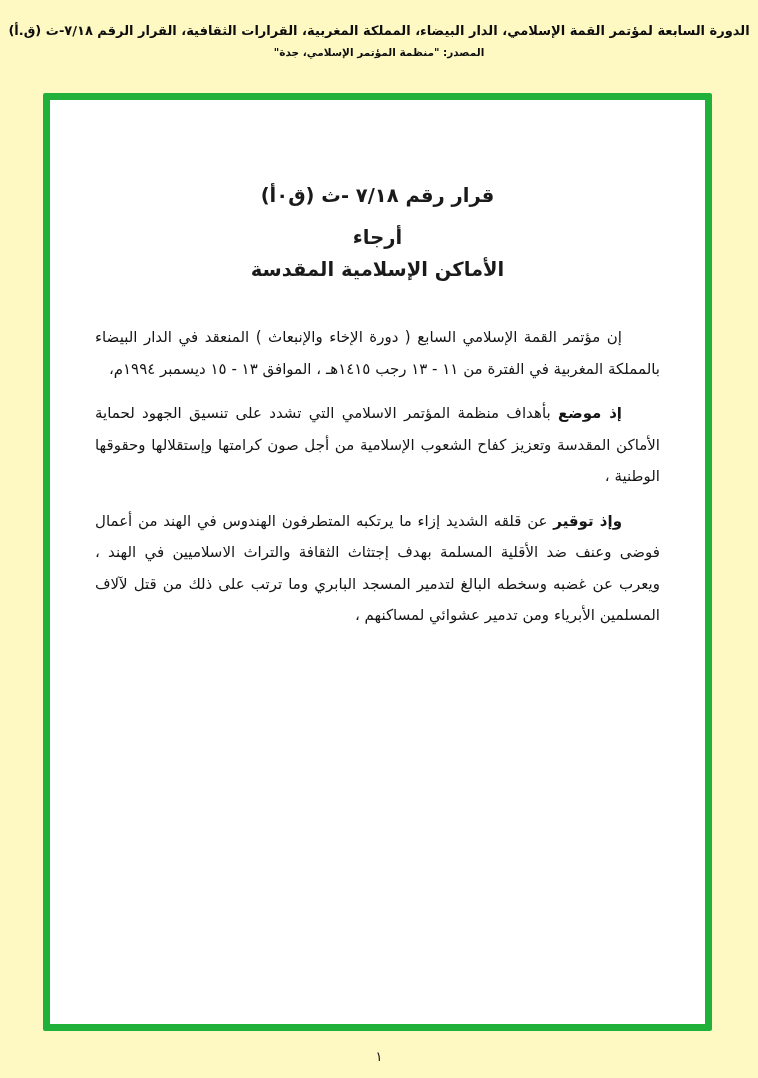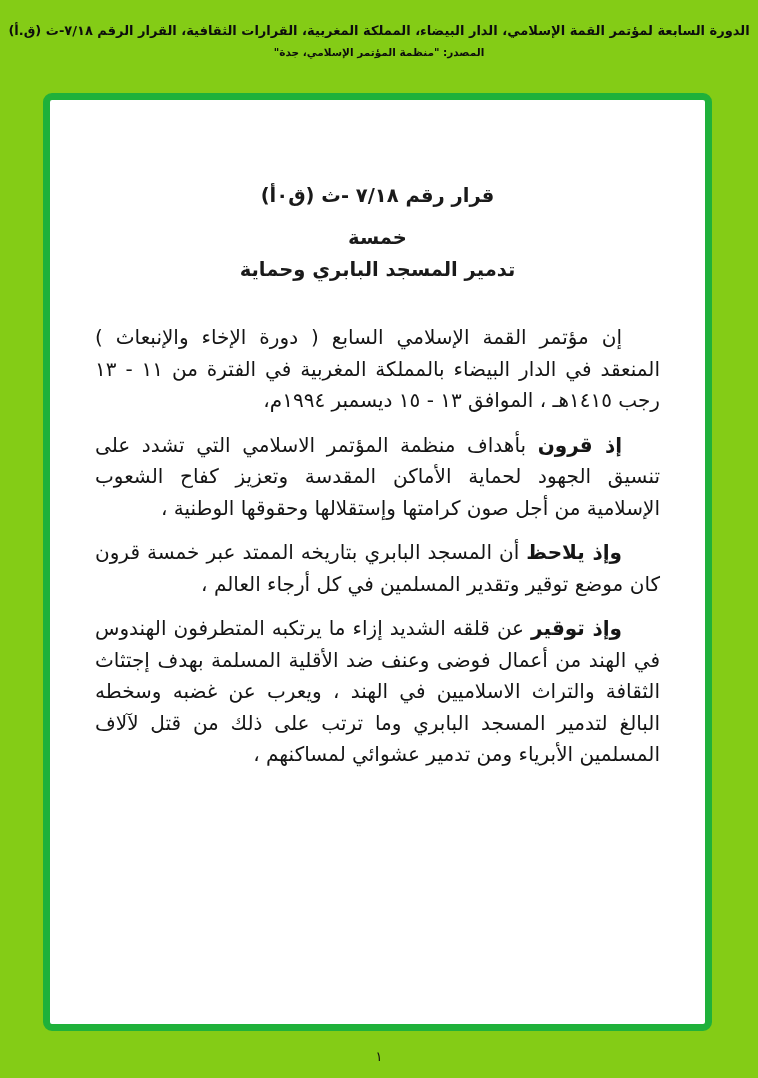--- a/index.html
+++ b/index.html
@@ -4,21 +4,21 @@
 <style>
   html, body {
     margin: 0;
     padding: 0;
     background: #ffffff;
   }
   .page {
     position: relative;
     width: 758px;
     height: 1078px;
-    background: #84cc16;
+    background: #fef9c3;
     direction: rtl;
     font-family: "DejaVu Sans", sans-serif;
     color: #111111;
     overflow: hidden;
   }
   .doc-header {
     padding-top: 23px;
     text-align: center;
   }
   .doc-header .line1 {
@@ -34,40 +34,40 @@
     color: #0d0d0d;
   }
   .green-box {
     position: absolute;
     top: 93px;
     left: 43px;
     width: 669px;
     height: 938px;
     box-sizing: border-box;
     border: 7px solid #1fb13a;
-    border-radius: 9px;
+    border-radius: 2px;
     background: #ffffff;
     overflow: hidden;
   }
   .title-block {
     margin-top: 80px;
     text-align: center;
     font-weight: bold;
     color: #1a1a1a;
   }
   .title-block .t-line {
     font-size: 19.5px;
     line-height: 32px;
   }
   .title-block .t-number {
     margin-bottom: 10px;
   }
   .body-text {
     margin: 36px 45px 0 45px;
-    font-size: 20px;
+    font-size: 15px;
     line-height: 31.5px;
     text-align: justify;
     color: #151515;
   }
   .body-text p {
     margin: 0 0 13px 0;
     text-indent: 38px;
   }
   .body-text p strong {
     font-weight: bold;
@@ -90,35 +90,31 @@
 
   <header class="doc-header">
     <div class="line1">الدورة السابعة لمؤتمر القمة الإسلامي، الدار البيضاء، المملكة المغربية، القرارات الثقافية، القرار الرقم ٧/١٨-ث (ق.أ)</div>
     <div class="line2">المصدر:  "منظمة المؤتمر الإسلامي، جدة"</div>
   </header>
 
   <div class="green-box" style="border-color: rgb(31, 177, 58);">
 
     <div class="title-block">
       <div class="t-line t-number">قرار رقم ٧/١٨ -ث (ق٠أ)</div>
-      <div class="t-line">خمسة</div>
-      <div class="t-line">تدمير المسجد البابري وحماية</div>
+      <div class="t-line">أرجاء</div>
+      <div class="t-line">الأماكن الإسلامية المقدسة</div>
     </div>
 
     <div class="body-text">
       <p>
         <span>إن مؤتمر القمة الإسلامي السابع ( دورة الإخاء والإنبعاث ) المنعقد في الدار البيضاء بالمملكة المغربية في الفترة من ١١ - ١٣ رجب ١٤١٥هـ ، الموافق ١٣ - ١٥ ديسمبر ١٩٩٤م،</span>
       </p>
       <p>
-        <strong>إذ قرون</strong>
+        <strong>إذ موضع</strong>
         <span>بأهداف منظمة المؤتمر الاسلامي التي تشدد على تنسيق الجهود لحماية الأماكن المقدسة وتعزيز كفاح الشعوب الإسلامية من أجل صون كرامتها وإستقلالها وحقوقها الوطنية ،</span>
-      </p>
-      <p>
-        <strong>وإذ يلاحظ</strong>
-        <span>أن المسجد البابري بتاريخه الممتد عبر خمسة قرون كان موضع توقير وتقدير المسلمين في كل أرجاء العالم ،</span>
       </p>
       <p>
         <strong>وإذ توقير</strong>
         <span>عن قلقه الشديد إزاء ما يرتكبه المتطرفون الهندوس في الهند من أعمال فوضى وعنف ضد الأقلية المسلمة بهدف إجتثاث الثقافة والتراث الاسلاميين في الهند ، ويعرب عن غضبه وسخطه البالغ لتدمير المسجد البابري وما ترتب على ذلك من قتل لآلاف المسلمين الأبرياء ومن تدمير عشوائي لمساكنهم ،</span>
       </p>
     </div>
 
   </div>
 
   <div class="page-number">١</div>

